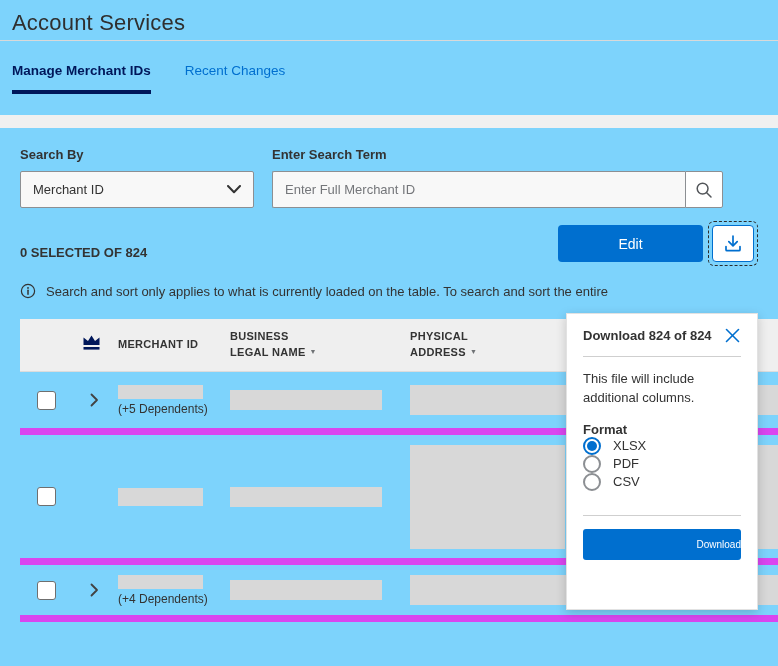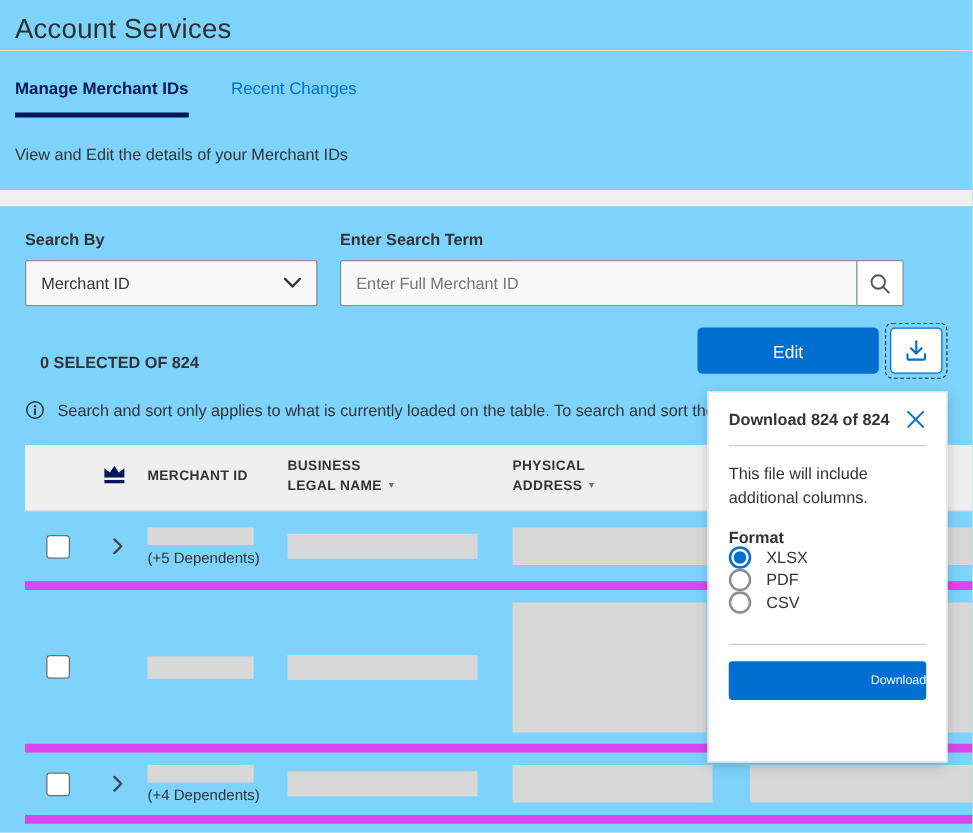--- a/index.html
+++ b/index.html
@@ -41,21 +41,21 @@
     font-size:13px; font-family:inherit; color:#333; outline:none;
   }
   .input-group input::placeholder { color:#74767a; opacity:1; }
   .search-btn {
     width:38px; height:37px; border:1px solid #8c8f93; border-radius:0 2px 2px 0;
     background:#fff; display:flex; align-items:center; justify-content:center; cursor:pointer;
   }
 
   
   .toolbar { display:flex; align-items:flex-end; margin:13px 20px 0 20px; }
-  .sel-count { font-size:13px; font-weight:bold; color:#333; margin-bottom:6px;margin-left:12px; }
+  .sel-count { font-size:13px; font-weight:bold; color:#333; margin-bottom:6px; }
   .toolbar-right { margin-left:auto; display:flex; align-items:center; gap:5px; }
   .edit-btn {
     width:145px; height:37px; background:#006fcf; color:#fff; border:none;
     border-radius:4px; font-size:14px; font-family:inherit; cursor:pointer;
   }
   .dl-wrap { border:1px dashed #2b2b2b; border-radius:6px; padding:3px; }
   .dl-btn {
     width:42px; height:37px; background:#fff; border:1px solid #006fcf;
     border-radius:4px; display:flex; align-items:center; justify-content:center; cursor:pointer;
   }
@@ -122,21 +122,20 @@
 
   <div class="hdr">
     <h1>Account Services</h1>
   </div>
 
   <div class="tabs">
     <div class="tab active">Manage Merchant IDs</div>
     <div class="tab inactive">Recent Changes</div>
   </div>
 
-  <div class="subtitle">View and Edit the details of your Merchant IDs</div>
 
   <div class="gray-strip"></div>
 
   <div class="search-sec">
     <div class="search-labels">
       <div class="lbl lbl-1">Search By</div>
       <div class="lbl">Enter Search Term</div>
     </div>
     <div class="search-row">
       <div class="select">

